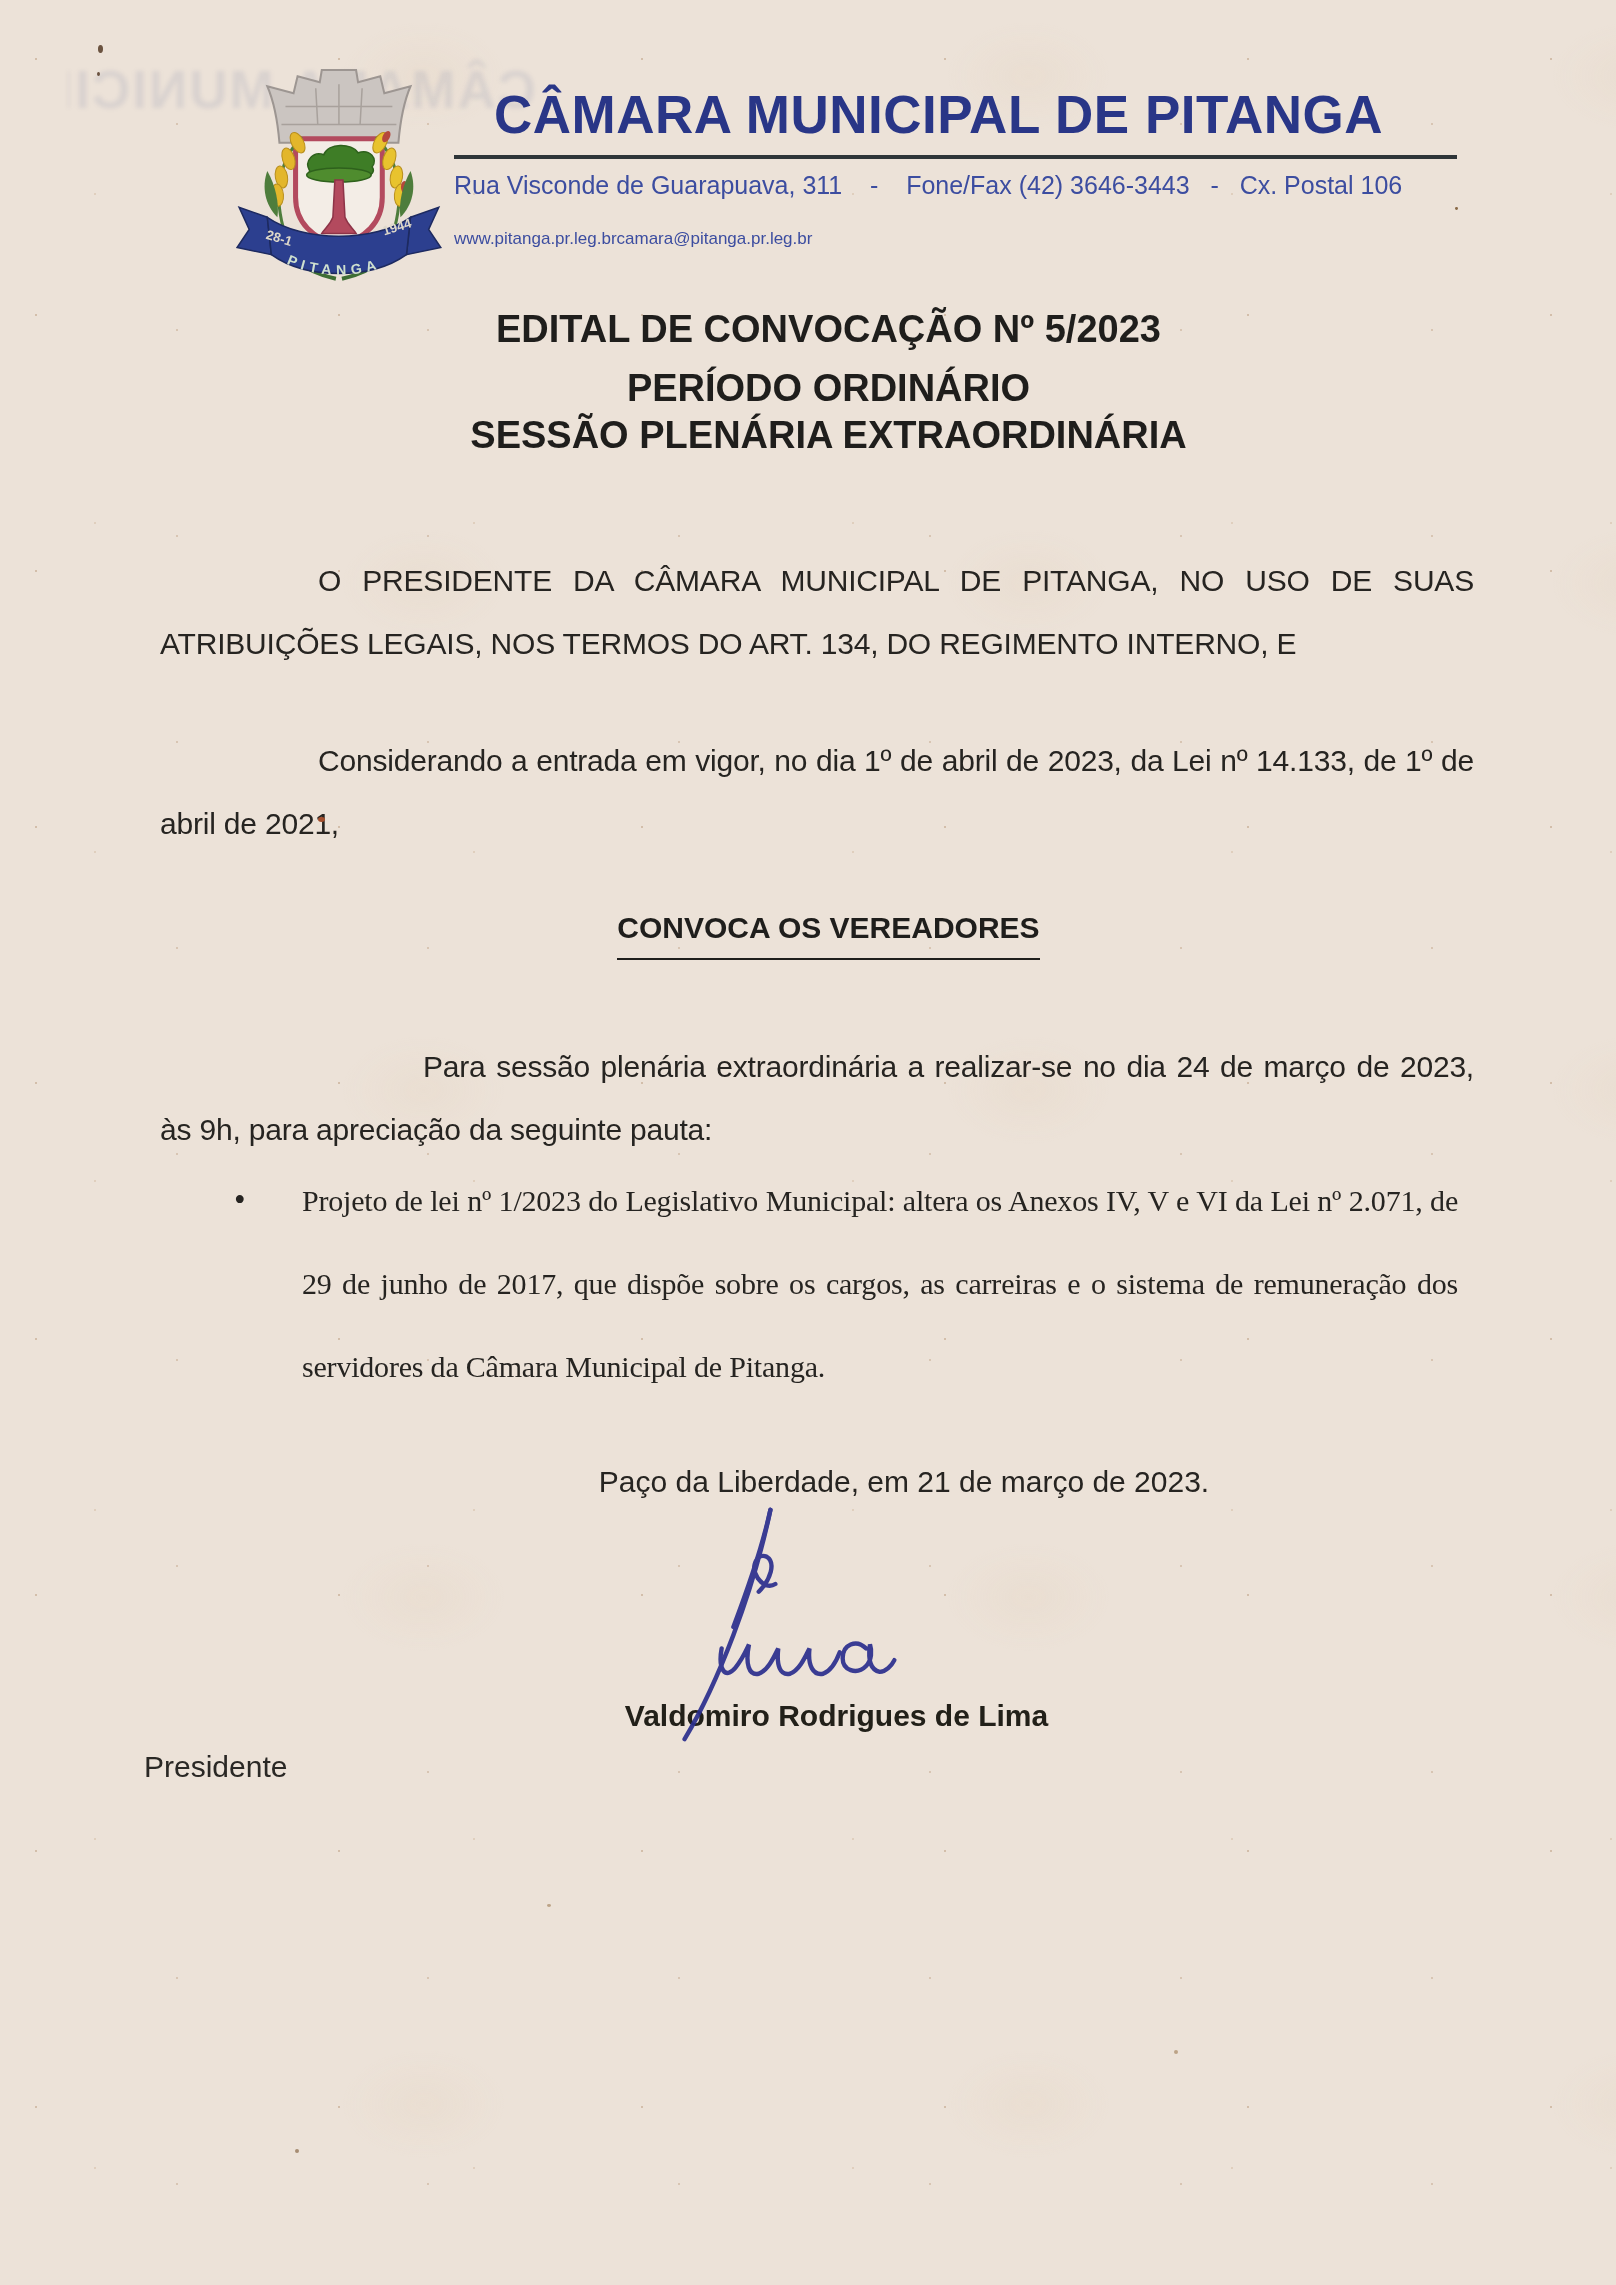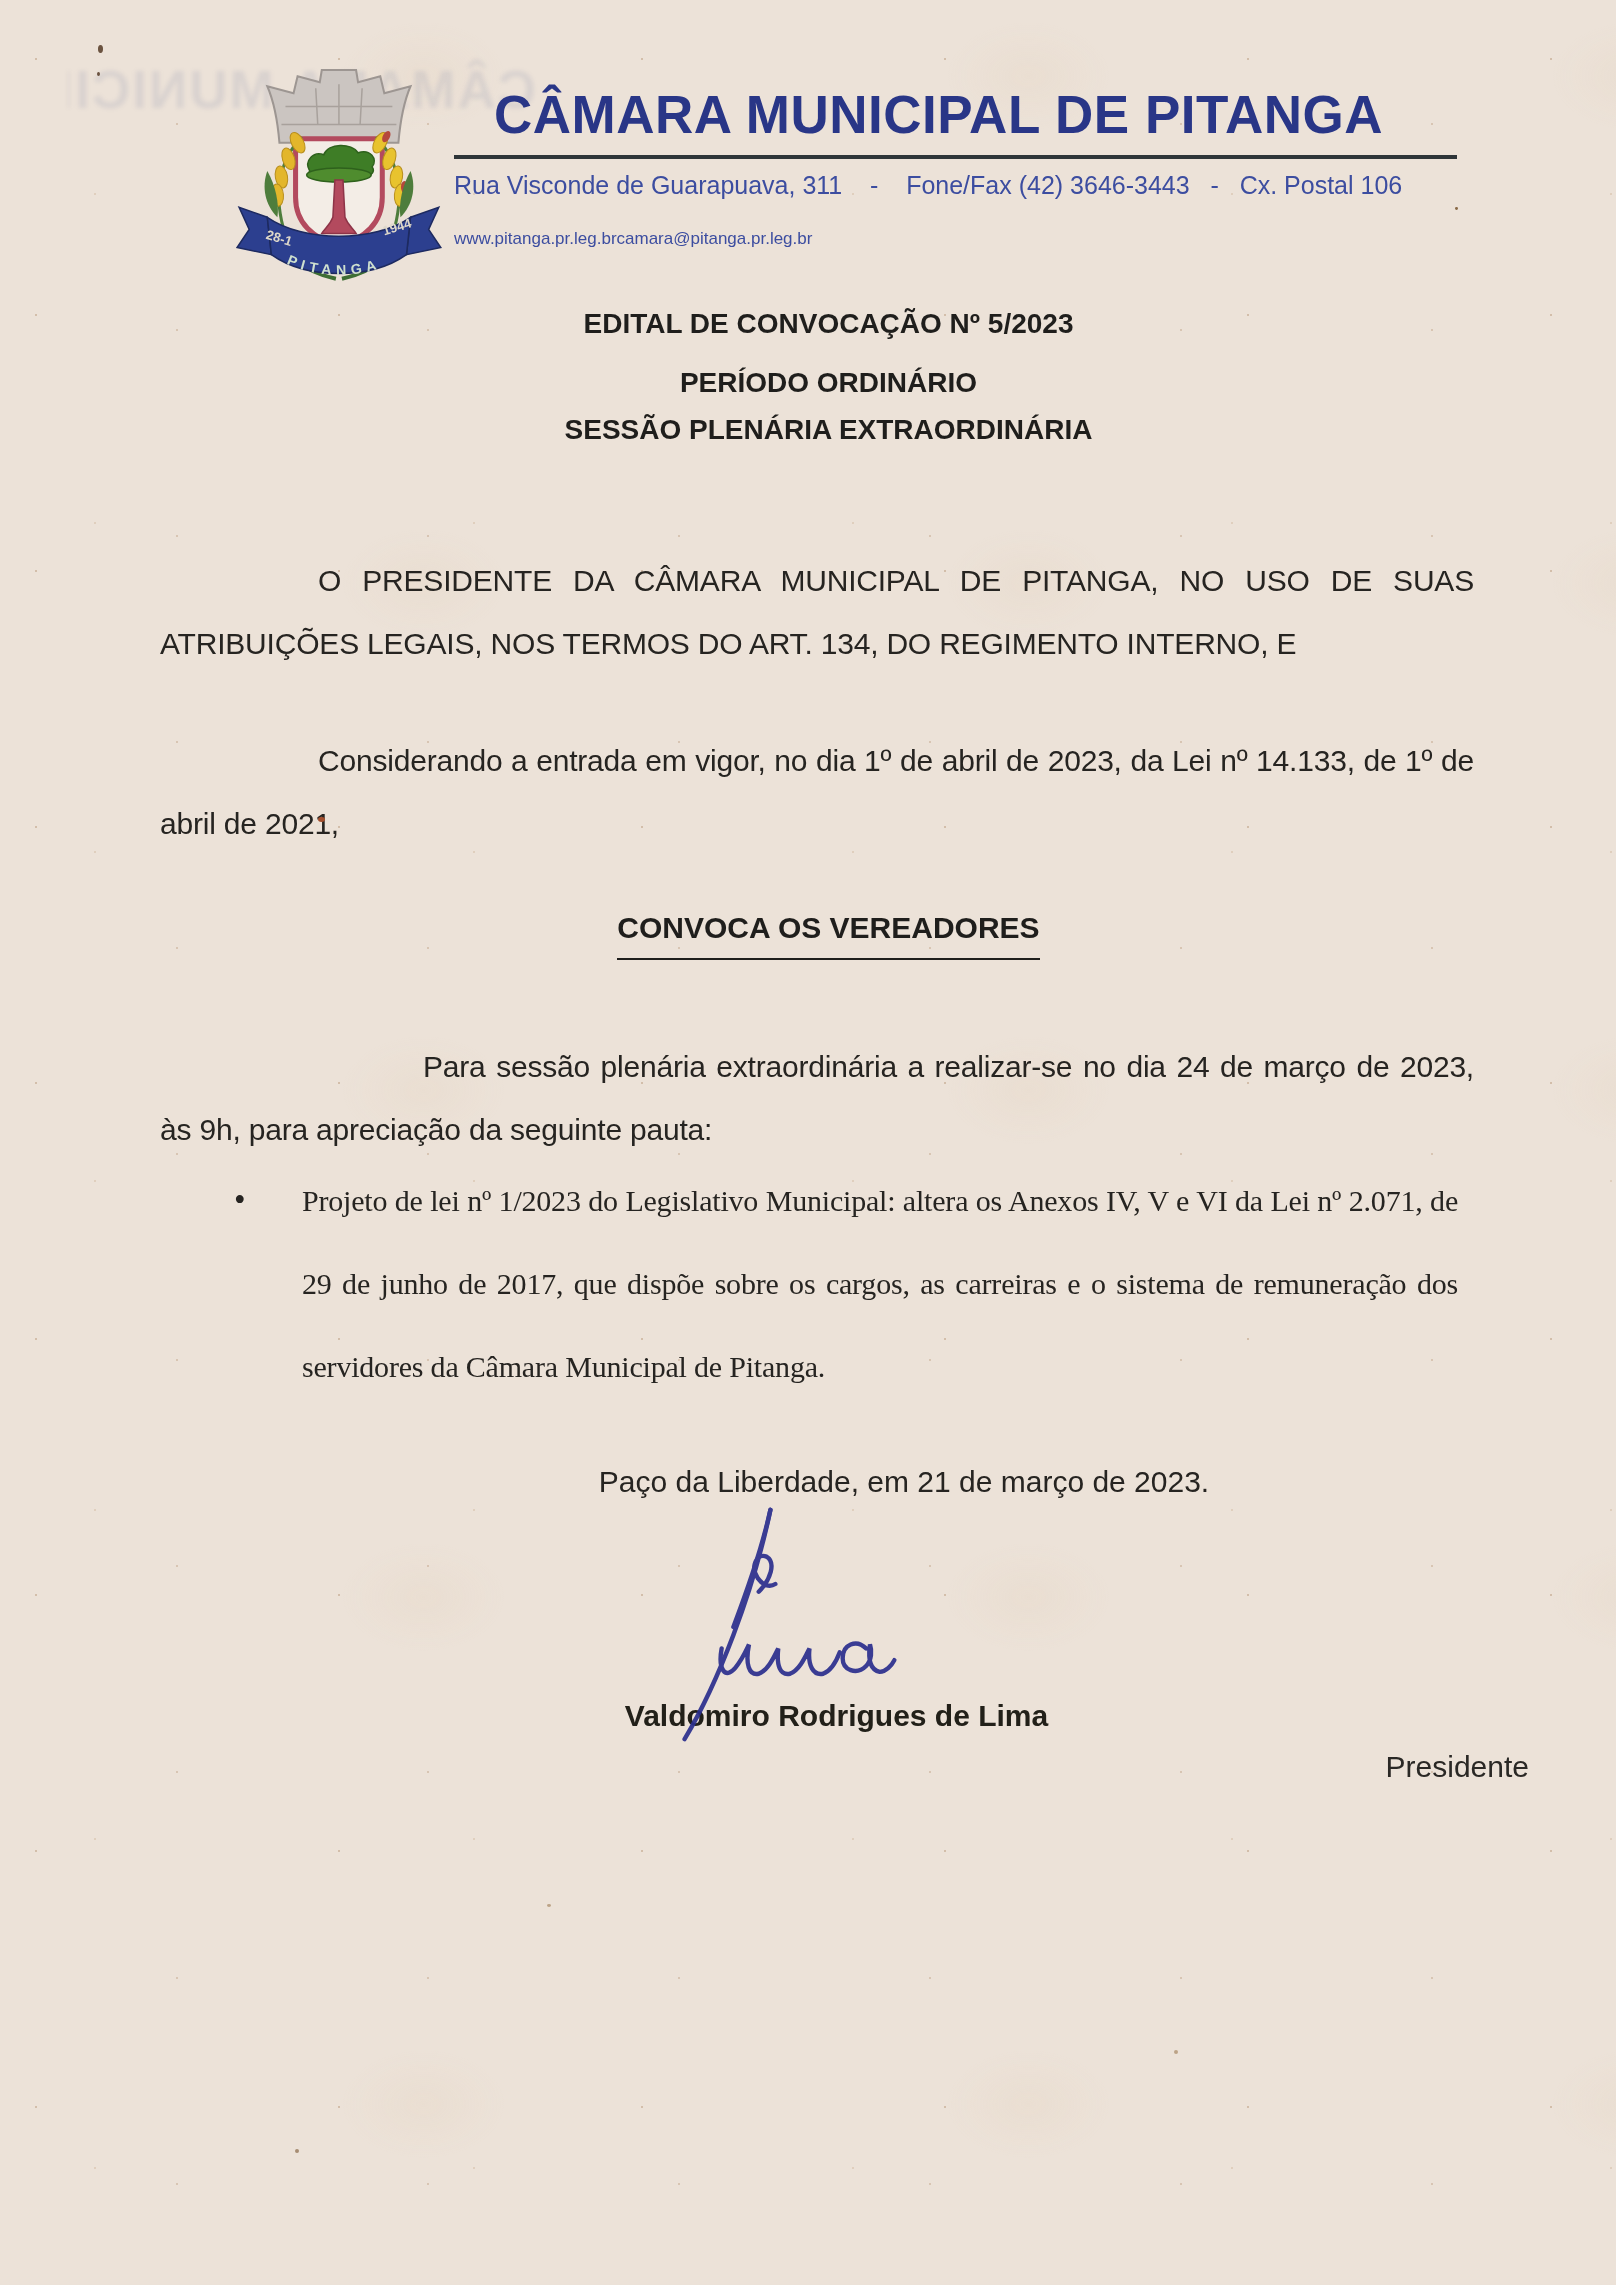--- a/index.html
+++ b/index.html
@@ -27,37 +27,37 @@
   .head-block { position:absolute; left:454px; top:84px; width:1014px; }
   .head-title {
     font-weight:700; font-size:53px; letter-spacing:0.5px; color:#293687;
     white-space:nowrap; font-family:"Liberation Sans", sans-serif;margin-left:40px;
   }
   .head-rule { margin-top:9.8px; height:3.9px; background:#2e3538; width:1003px; }
   .addr { margin-top:9.8px; color:#3c4da0; font-size:25px; line-height:34px; white-space:pre; }
   .addr-row { display:flex; width:965px; color:#3c4da0; font-size:17px; line-height:34px;margin-top:20px; }
 
   .doc-title { position:absolute; left:144px; width:1369px; text-align:center;
-    font-weight:700; font-size:28px; color:#1f1e1c; }
+    font-weight:700; font-size:38px; color:#1f1e1c; }
   .body-par { position:absolute; left:160px; width:1314px; font-size:30px;
     line-height:63px; text-align:justify; letter-spacing:-0.2px; color:#262421; }
   .indent1 { text-indent:158px; }
   .indent2 { text-indent:263px; }
   .convoca { position:absolute; left:144px; width:1369px; text-align:center; }
   .convoca span { display:inline-block; font-weight:700; font-size:30px; color:#1f1e1c;
     border-bottom:2.9px solid #1f1e1c; padding-bottom:13px; }
   ul.pauta { position:absolute; left:144px; width:1314px; list-style:none; }
   ul.pauta li { position:relative; padding-left:158px; font-size:30px; line-height:83px;
     text-align:justify; letter-spacing:-0.2px;font-family:Liberation Serif, serif; }
   ul.pauta li::before { content:"•"; position:absolute; left:90px; top:0; font-size:33px; }
   .date-line { position:absolute; left:191px; width:1426px; text-align:center; font-size:30px; }
   .sig-svg { position:absolute; left:624px; top:1502px; width:410px; height:244px; z-index:3; }
   .sig-name { position:absolute; left:144px; top:1699px; width:1385px; text-align:center;
     font-weight:700; font-size:30px; color:#222019; }
-  .sig-role { position:absolute; left:144px; top:1750px; width:1385px; text-align:right;
+  .sig-role { position:absolute; left:144px; top:1750px; width:1385px; text-align:left;
     font-size:30px; color:#2a2825; }
   .fleck { position:absolute; border-radius:50%; }
 </style>
 </head>
 <body>
 
 <div class="page">
 
   <div class="ghost">CÂMARA MUNICIPAL</div>
 

